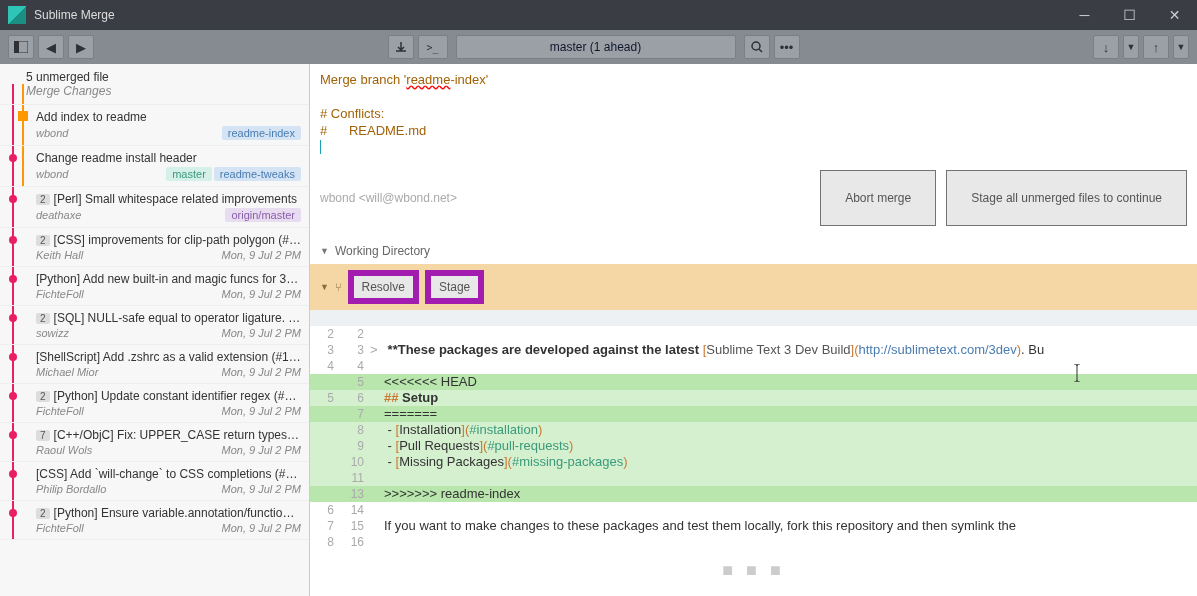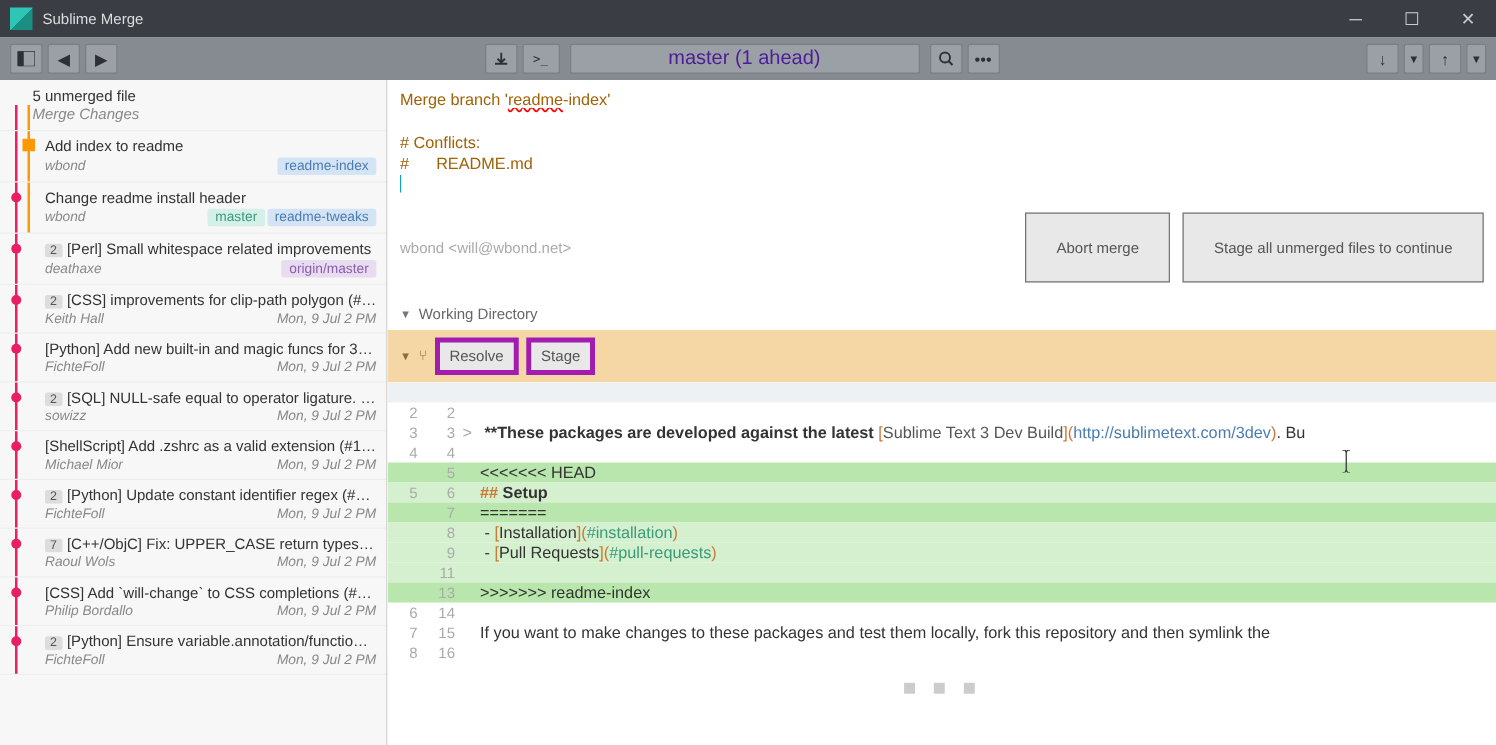--- a/index.html
+++ b/index.html
@@ -4,21 +4,21 @@
 <style>
 * { margin: 0; padding: 0; box-sizing: border-box; font-family: -apple-system, "Segoe UI", Arial, sans-serif; }
 body { width: 1197px; height: 596px; background: #fff; overflow: hidden; font-size: 13px; }
 .titlebar { height: 30px; background: #3a3d44; display: flex; align-items: center; color: #ddd; }
 .titlebar-icon { width: 18px; height: 18px; margin: 0 8px; background: linear-gradient(135deg, #2ec4b6 50%, #1a8f84 50%); }
 .titlebar-title { flex: 1; font-size: 12px; }
 .win-controls { display: flex; }
 .win-btn { width: 45px; height: 30px; display: flex; align-items: center; justify-content: center; color: #ccc; font-size: 14px; }
 .toolbar { height: 34px; background: #868a91; display: flex; align-items: center; padding: 0 8px; gap: 4px; }
 .tool-btn { width: 26px; height: 24px; background: #9ba0a7; border: 1px solid #7a7e85; display: flex; align-items: center; justify-content: center; color: #2e3033; border-radius: 2px; }
-.branch-box { flex: 1; max-width: 280px; height: 24px; background: #9ba0a7; border: 1px solid #7a7e85; display: flex; align-items: center; justify-content: center; color: #4c1d95; font-size: 16px; margin: 0 4px; border-radius: 2px; }
+.branch-box { flex: 1; max-width: 280px; height: 24px; background: #9ba0a7; border: 1px solid #7a7e85; display: flex; align-items: center; justify-content: center; color: #0f172a; font-size: 12px; margin: 0 4px; border-radius: 2px; }
 .gap { flex: 1; }
 .content { display: flex; height: calc(100% - 64px); }
 .sidebar { width: 310px; background: #f7f7f7; border-right: 1px solid #ccc; overflow-y: auto; }
 .header-row { padding: 6px 10px 6px 26px; border-bottom: 1px solid #eee; }
 .header-title { font-size: 12px; color: #333; }
 .header-sub { font-size: 12px; color: #888; font-style: italic; }
 .commit { padding: 5px 8px 5px 36px; border-bottom: 1px solid #eee; position: relative; }
 .commit-graph { position: absolute; left: 0; top: 0; width: 32px; height: 100%; }
 .line-main { position: absolute; left: 12px; top: 0; width: 2px; height: 100%; background: #e91e63; }
 .line-branch { position: absolute; left: 22px; top: 0; width: 2px; height: 100%; background: #ff9800; }
@@ -41,21 +41,21 @@
 .deco { text-decoration: underline red wavy; text-decoration-skip-ink: none; }
 .author-actions { display: flex; align-items: center; padding: 4px 10px 12px 10px; gap: 10px; }
 .author-actions .author { color: #aaa; font-size: 12px; flex: 1; }
 .action-btn { background: #e8e8e8; border: 1px solid #737373; padding: 20px 24px; font-size: 12px; color: #555; }
 .section-hdr { padding: 6px 10px; font-size: 12px; color: #666; display: flex; align-items: center; gap: 6px; }
 .section-hdr .tri { font-size: 9px; color: #777; }
 .file-hdr { background: #f5d7a6; padding: 6px 10px; display: flex; align-items: center; gap: 6px; font-size: 13px; }
 .file-hdr .tri2 { font-size: 9px; color: #8a6d3b; }
 .file-icon { color: #8a6d3b; font-size: 11px; }
 .file-name { flex: 1; color: #5a4a28; }
-.file-btn { background: #e8e8e8; border: 4px solid #a21caf; padding: 4px 8px; font-size: 12px; color: #555; }
+.file-btn { background: #e8e8e8; border: 6px solid #a21caf; padding: 4px 8px; font-size: 12px; color: #555; }
 .diff { font-family: Consolas, monospace; font-size: 13px; background: #fff; overflow: auto; position: relative; }
 .diff-row { display: flex; line-height: 16px; height: 16px; white-space: pre; }
 .diff-row.blank { background: #eef1f4; }
 .ln { width: 30px; text-align: right; color: #aaa; padding-right: 6px; user-select: none; font-size: 12px; }
 .ln2 { width: 30px; text-align: right; color: #aaa; padding-right: 6px; user-select: none; font-size: 12px; }
 .marker { width: 14px; color: #aaa; }
 .code { flex: 1; color: #333; }
 .row-green { background: #d5f0cf; }
 .row-green-dark { background: #b8e6ac; }
 .kw-orange { color: #cb7832; }
@@ -286,20 +286,21 @@
     <div class="diff">
       <div class="diff-row blank"><span class="ln"></span><span class="ln2"></span><span class="marker"></span><span class="code"></span></div>
       <div class="diff-row"><span class="ln">2</span><span class="ln2">2</span><span class="marker"></span><span class="code"></span></div>
       <div class="diff-row"><span class="ln">3</span><span class="ln2">3</span><span class="marker">&gt;</span><span class="code"><b> **These packages are developed against the latest </b><span class="kw-orange">[</span><span style="color:#555;">Sublime Text 3 Dev Build</span><span class="kw-orange">]</span><span class="kw-orange">(</span><span class="kw-blue">http://sublimetext.com/3dev</span><span class="kw-orange">)</span><span>. Bu</span></span></div>
       <div class="diff-row"><span class="ln">4</span><span class="ln2">4</span><span class="marker"></span><span class="code"></span></div>
       <div class="diff-row row-green-dark"><span class="ln"></span><span class="ln2">5</span><span class="marker"></span><span class="code">&lt;&lt;&lt;&lt;&lt;&lt;&lt; HEAD</span></div>
       <div class="diff-row row-green"><span class="ln">5</span><span class="ln2">6</span><span class="marker"></span><span class="code"><b><span class="kw-orange">##</span><span> Setup</span></b></span></div>
       <div class="diff-row row-green-dark"><span class="ln"></span><span class="ln2">7</span><span class="marker"></span><span class="code">=======</span></div>
       <div class="diff-row row-green"><span class="ln"></span><span class="ln2">8</span><span class="marker"></span><span class="code"><span> - </span><span class="kw-orange">[</span><span>Installation</span><span class="kw-orange">]</span><span class="kw-orange">(</span><span class="kw-green">#installation</span><span class="kw-orange">)</span></span></div>
       <div class="diff-row row-green"><span class="ln"></span><span class="ln2">9</span><span class="marker"></span><span class="code"><span> - </span><span class="kw-orange">[</span><span>Pull Requests</span><span class="kw-orange">]</span><span class="kw-orange">(</span><span class="kw-green">#pull-requests</span><span class="kw-orange">)</span></span></div>
+      <div class="diff-row row-green"><span class="ln"></span><span class="ln2">10</span><span class="marker"></span><span class="code"><span> - </span><span class="kw-orange">[</span><span>Missing Packages</span><span class="kw-orange">]</span><span class="kw-orange">(</span><span class="kw-green">#missing-packages</span><span class="kw-orange">)</span></span></div>
       <div class="diff-row row-green"><span class="ln"></span><span class="ln2">11</span><span class="marker"></span><span class="code"></span></div>
       <div class="diff-row row-green-dark"><span class="ln"></span><span class="ln2">13</span><span class="marker"></span><span class="code">&gt;&gt;&gt;&gt;&gt;&gt;&gt; readme-index</span></div>
       <div class="diff-row"><span class="ln">6</span><span class="ln2">14</span><span class="marker"></span><span class="code"></span></div>
       <div class="diff-row"><span class="ln">7</span><span class="ln2">15</span><span class="marker"></span><span class="code">If you want to make changes to these packages and test them locally, fork this repository and then symlink the </span></div>
       <div class="diff-row"><span class="ln">8</span><span class="ln2">16</span><span class="marker"></span><span class="code"></span></div>
       <svg class="cursor-I">
           <path d="M2 0 L4 0 L5 2 L6 0 L8 0 M5 2 L5 16 M2 18 L4 18 L5 16 L6 18 L8 18" stroke="#333" fill="none" stroke-width="1"></path>
         </svg>
     </div>
     <div class="loading">■ ■ ■</div>

